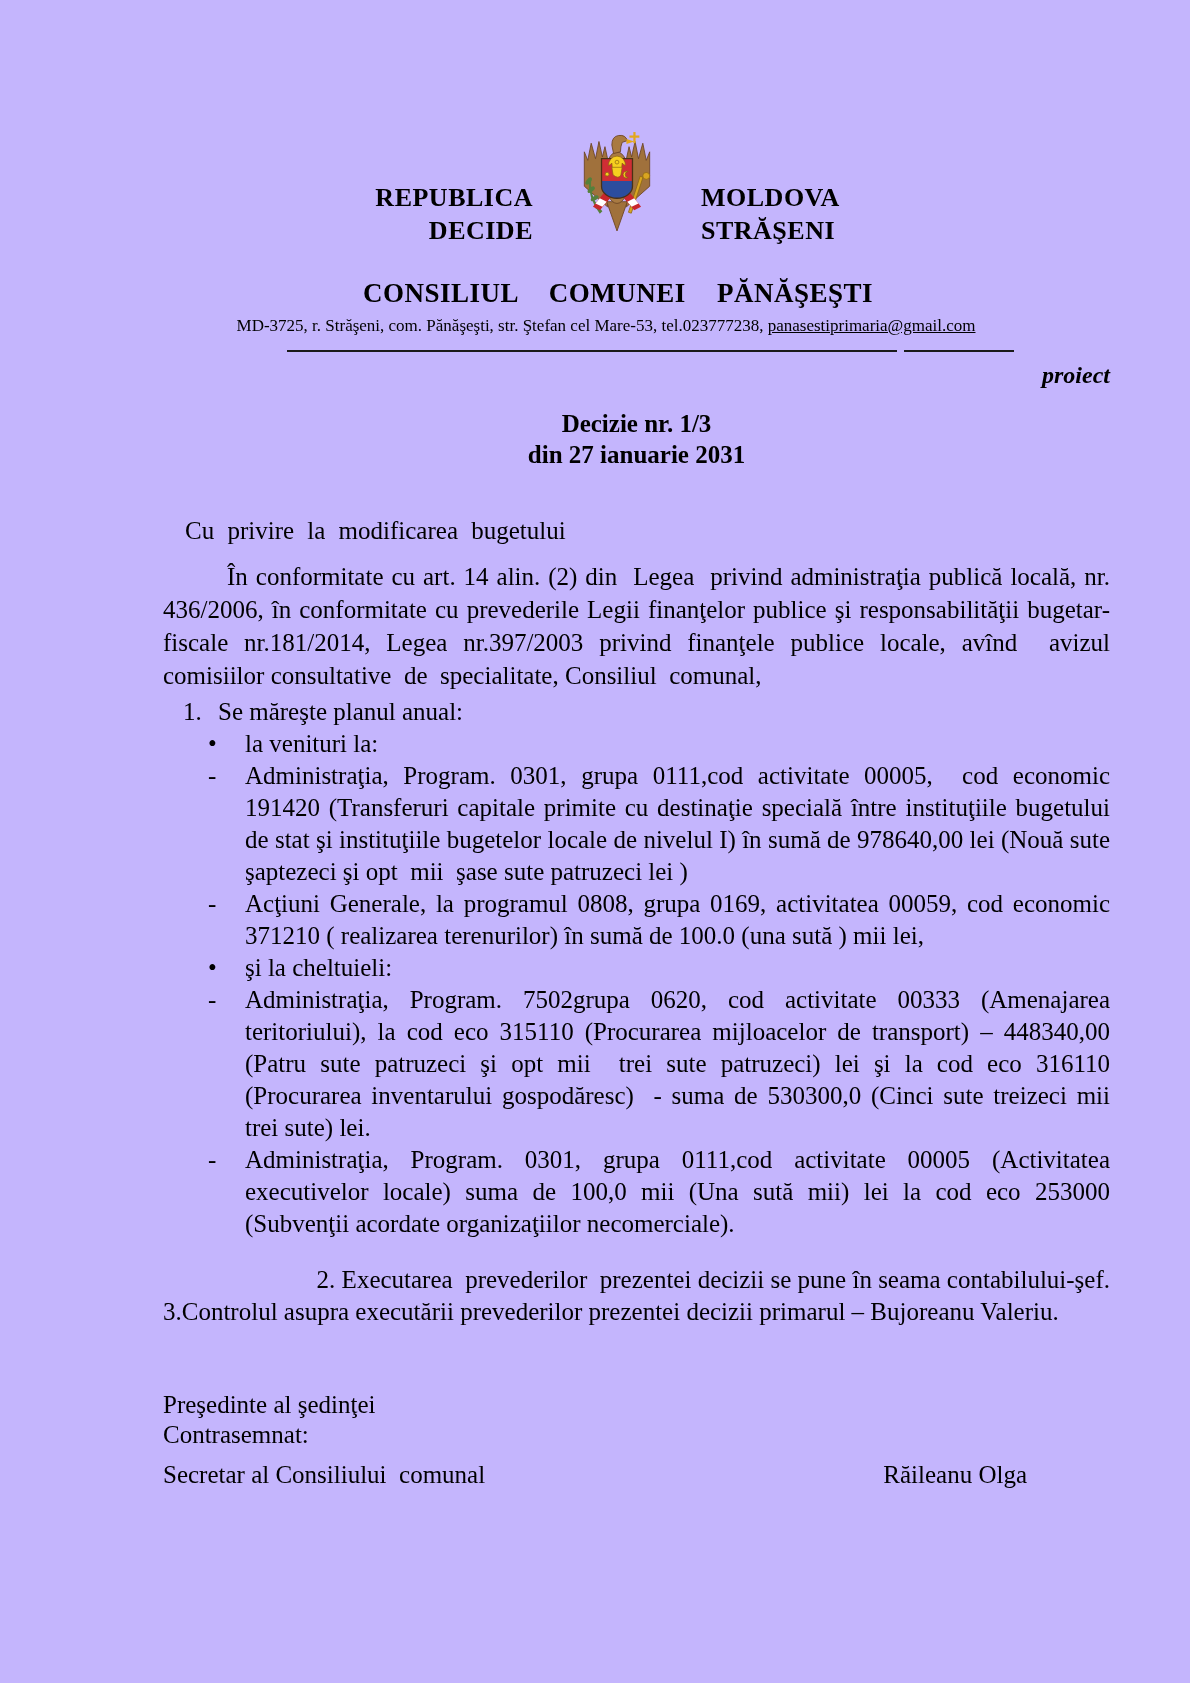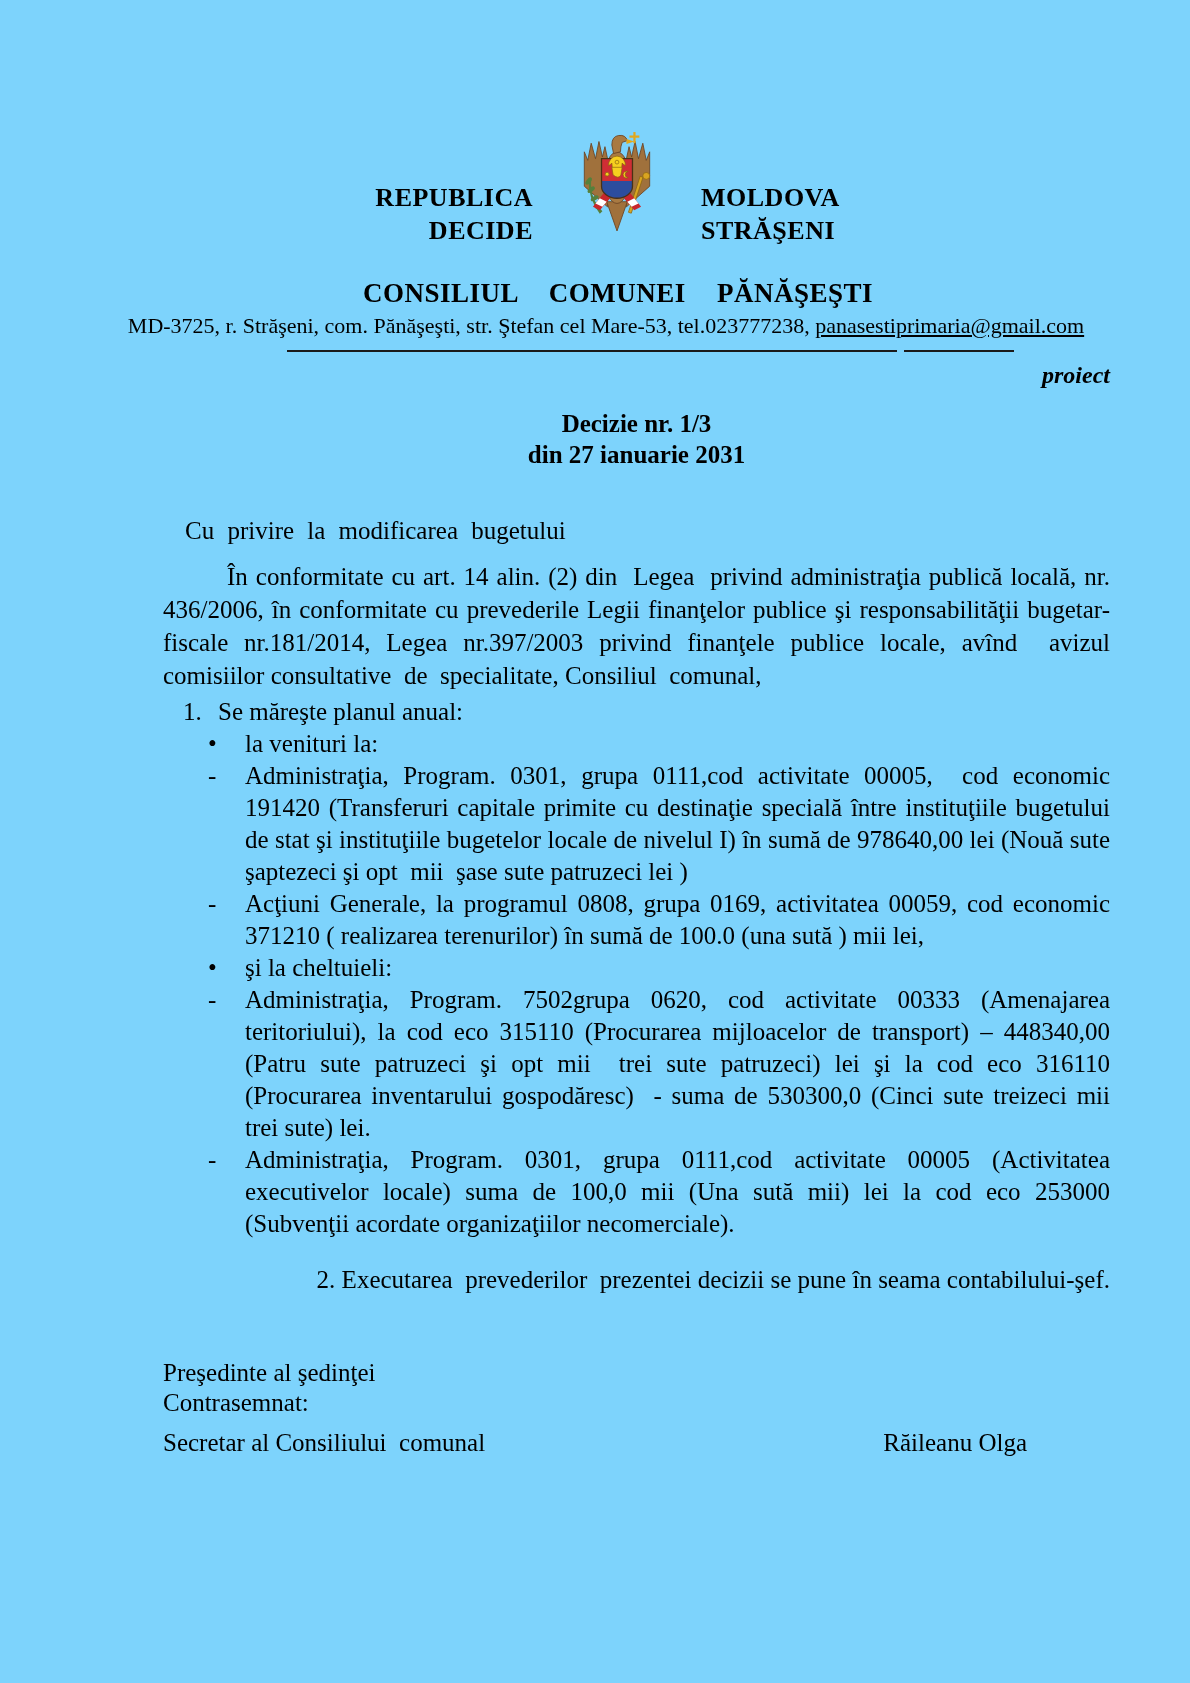--- a/index.html
+++ b/index.html
@@ -1,29 +1,29 @@
 <!DOCTYPE html>
 <html><head>
 <meta charset="utf-8">
 <style>
   html,body{margin:0;padding:0;background:#ffffff;}
   .page{
-    width:1190px;height:1683px;background:#7dd3fc;color:#000;
+    width:1190px;height:1683px;background:#c4b5fd;color:#000;
     font-family:"Liberation Serif", serif;
     position:relative;overflow:hidden;
   }
   
   .header-row{display:flex;align-items:flex-start;margin:131px 0 0 140px;}
   .hcol{font-weight:bold;font-size:26px;line-height:33px;padding-top:50px;letter-spacing:.5px;}
   .hcol-left{width:393px;text-align:right;}
   .hcol-right{text-align:left;}
   .coat{width:86px;height:107px;margin:0 41px;flex:none;}
   .council{font-weight:bold;font-size:27px;line-height:30px;margin-top:31px;
            text-align:center;word-spacing:24px;padding-left:46px;letter-spacing:.5px;}
-  .address{font-size:22px;line-height:27px;margin-top:4px;text-align:center;padding-left:22px;}
+  .address{font-size:17px;line-height:27px;margin-top:4px;text-align:center;padding-left:22px;}
   .address .email{text-decoration:underline;}
   .separator{margin:11px 0 0 287px;display:flex;gap:7px;}
   .separator .seg{height:2px;background:#1a1a1a;}
   .seg1{width:610px;}
   .seg2{width:110px;}
   
   .content{padding:0 80px 0 163px;font-size:25px;}
   .proiect{font-style:italic;font-weight:bold;font-size:24px;line-height:28px;
            text-align:right;margin-top:9px;}
   .title-block{margin-top:19px;text-align:center;font-weight:bold;font-size:25px;line-height:31px;}
@@ -154,20 +154,21 @@
           <span class="marker">-</span>
           <span class="ltext">Administraţia, Program. 7502grupa 0620, cod activitate 00333 (Amenajarea teritoriului), la cod eco 315110 (Procurarea mijloacelor de transport) – 448340,00 (Patru sute patruzeci şi opt mii  trei sute patruzeci) lei şi la cod eco 316110 (Procurarea inventarului gospodăresc)  - suma de 530300,0 (Cinci sute treizeci mii trei sute) lei.</span>
         </div>
         <div class="li">
           <span class="marker">-</span>
           <span class="ltext">Administraţia, Program. 0301, grupa 0111,cod activitate 00005 (Activitatea executivelor locale) suma de 100,0 mii (Una sută mii) lei la cod eco 253000 (Subvenţii acordate organizaţiilor necomerciale).</span>
         </div>
       </div>
 
     <div class="closing c2">2. Executarea  prevederilor  prezentei decizii se pune în seama contabilului-şef.</div>
+    <div class="closing">3.Controlul asupra executării prevederilor prezentei decizii primarul – Bujoreanu Valeriu.</div>
 
     <div class="sig1">Preşedinte al şedinţei</div>
     <div class="sig2">Contrasemnat:</div>
 
     <div class="sec-row">
       <span>Secretar al Consiliului  comunal</span>
       <span class="sec-name">Răileanu Olga</span>
     </div>
 
   </div>

